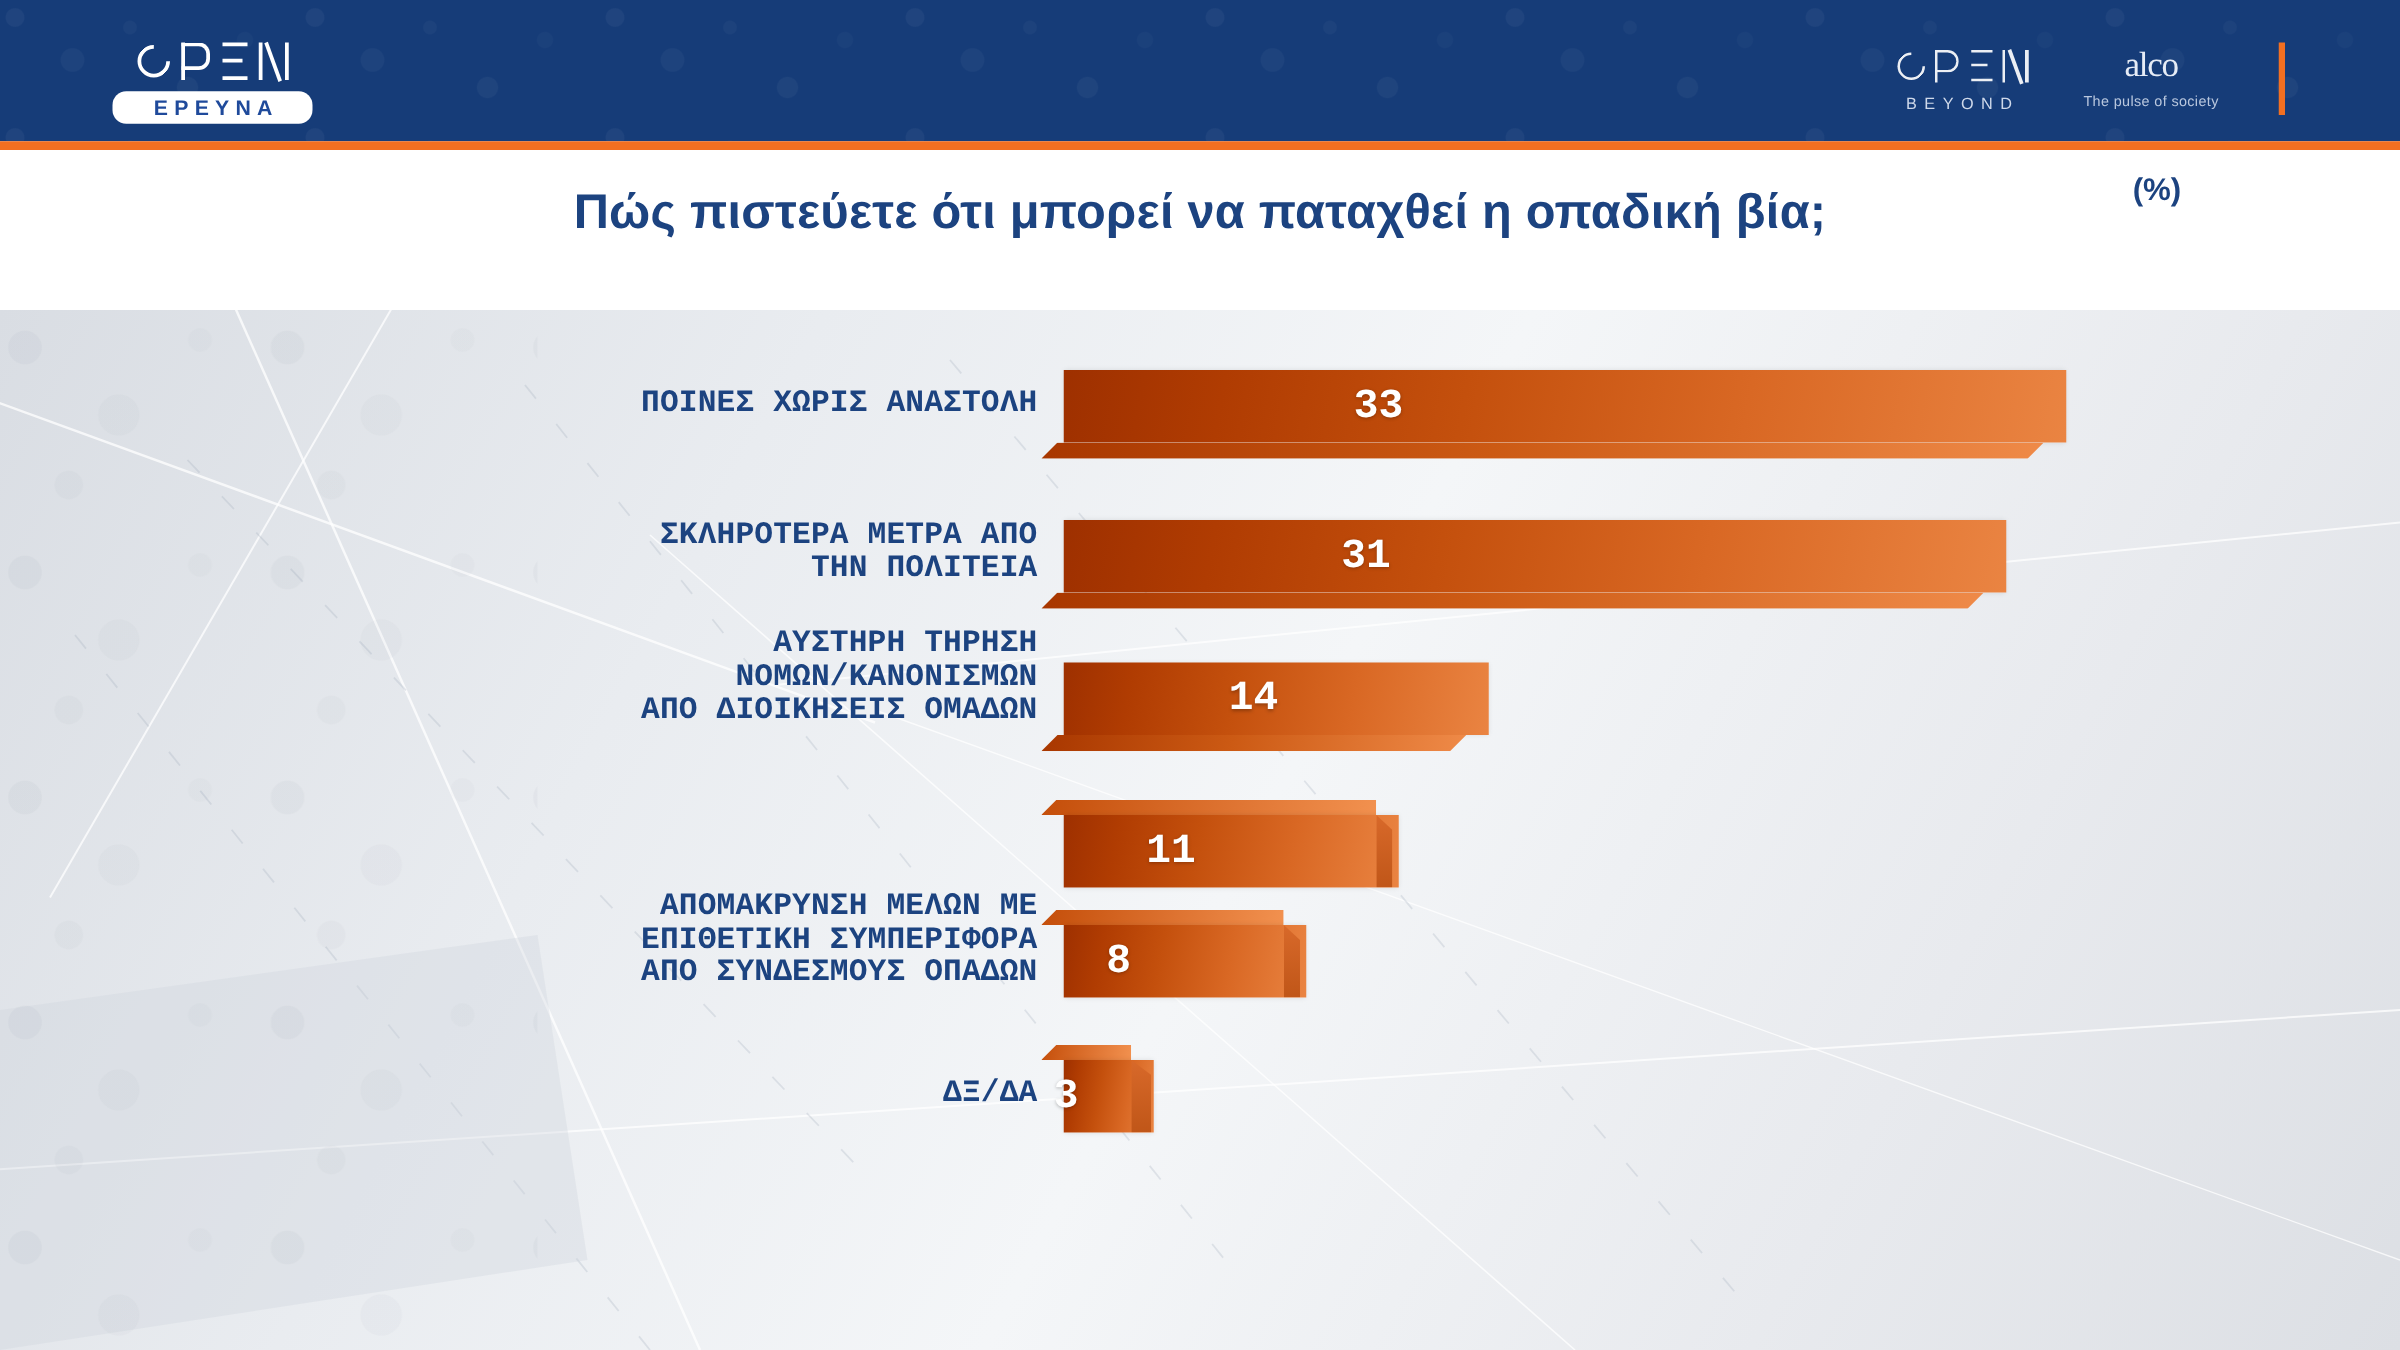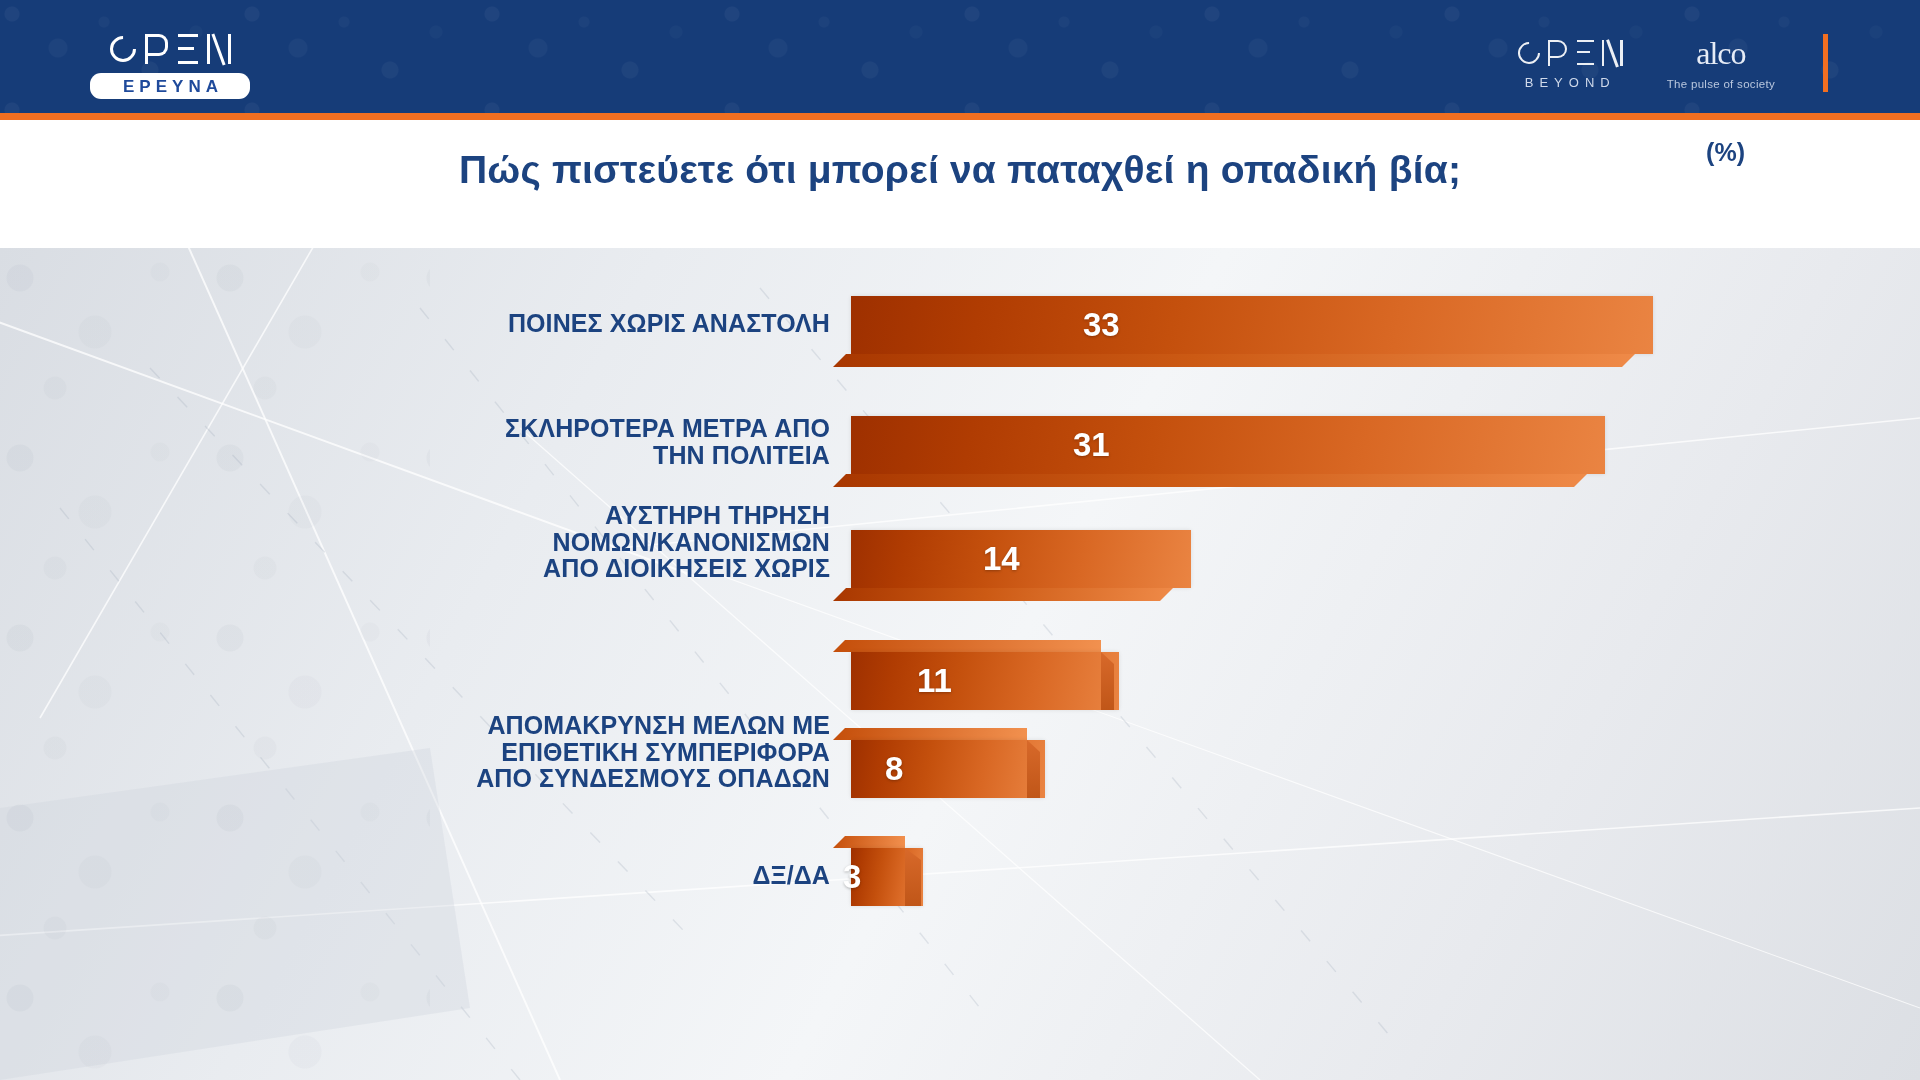--- a/index.html
+++ b/index.html
@@ -90,21 +90,21 @@
   .beyond-word .gl-n { width:21px; height:26px; }
   .beyond-word .gl-n::before,.beyond-word .gl-n::after { width:2.5px; height:26px; }
   .beyond-word .gl-n i { left:9px; width:2.5px; height:29px; }
   .beyond-sub {
     margin-top:8px; color:#cfd9ea; font-size:13px;
     letter-spacing:6px; text-align:center; line-height:1;
   }
   .alco-block { text-align:center; }
   .alco-name {
     color:#e6ecf6; font-family:"Liberation Serif", serif;
-    font-size:32px; line-height:1; letter-spacing:-1px;
+    font-size:28px; line-height:1; letter-spacing:-1px;
   }
   .alco-sub {
     margin-top:9px; color:#b9c7de; font-size:11.5px; letter-spacing:.3px;
   }
   .alco-bar {
     width:5px; height:58px; background:#F26F21; margin-left:4px;
   }
 
   
   .title-band {
@@ -120,20 +120,21 @@
     position:absolute; right:175px; top:138px;
     color:#1C4380; font-size:25px; font-weight:bold;
   }
 
   
   .chart-area {
     position:absolute; left:0; top:248px; width:1920px; height:832px;
     background:
       linear-gradient(118deg, #d9dde3 0%, #e9ecf0 28%, #f4f6f8 52%, #e8eaee 78%, #dcdfe4 100%);
     overflow:hidden;
+    font-family:Liberation Mono, monospace;
   }
   .bg-lines { position:absolute; inset:0; }
   .bg-dots {
     position:absolute; left:0; top:0; width:430px; height:832px;
     background-image:
       radial-gradient(circle at 20px 30px, rgba(120,130,150,.07) 13px, transparent 14px),
       radial-gradient(circle at 95px 84px, rgba(120,130,150,.055) 16px, transparent 17px),
       radial-gradient(circle at 160px 24px, rgba(120,130,150,.045) 9px, transparent 10px),
       radial-gradient(circle at 55px 140px, rgba(120,130,150,.05) 11px, transparent 12px);
     background-size:210px 180px;
@@ -284,21 +285,21 @@
             <div class="bar-bottom" style="width:754px;"></div>
             <div class="bar-value" style="left:240px;">31</div>
           </div>
         </div>
       </div>
 
       <div class="row" style="top:282px; height:58px;">
         <div class="row-label" style="top:-28px;">
           <div>ΑΥΣΤΗΡΗ ΤΗΡΗΣΗ</div>
           <div>ΝΟΜΩΝ/ΚΑΝΟΝΙΣΜΩΝ</div>
-          <div>ΑΠΟ ΔΙΟΙΚΗΣΕΙΣ ΧΩΡΙΣ</div>
+          <div>ΑΠΟ ΔΙΟΙΚΗΣΕΙΣ ΟΜΑΔΩΝ</div>
         </div>
         <div class="bar-wrap" style="top:0;">
           <div class="bar3d">
             <div class="bar-face" style="width:340px; height:58px;"></div>
             <div class="bar-bottom" style="width:340px;"></div>
             <div class="bar-value" style="left:150px;text-align:center;">14</div>
           </div>
         </div>
       </div>
 

